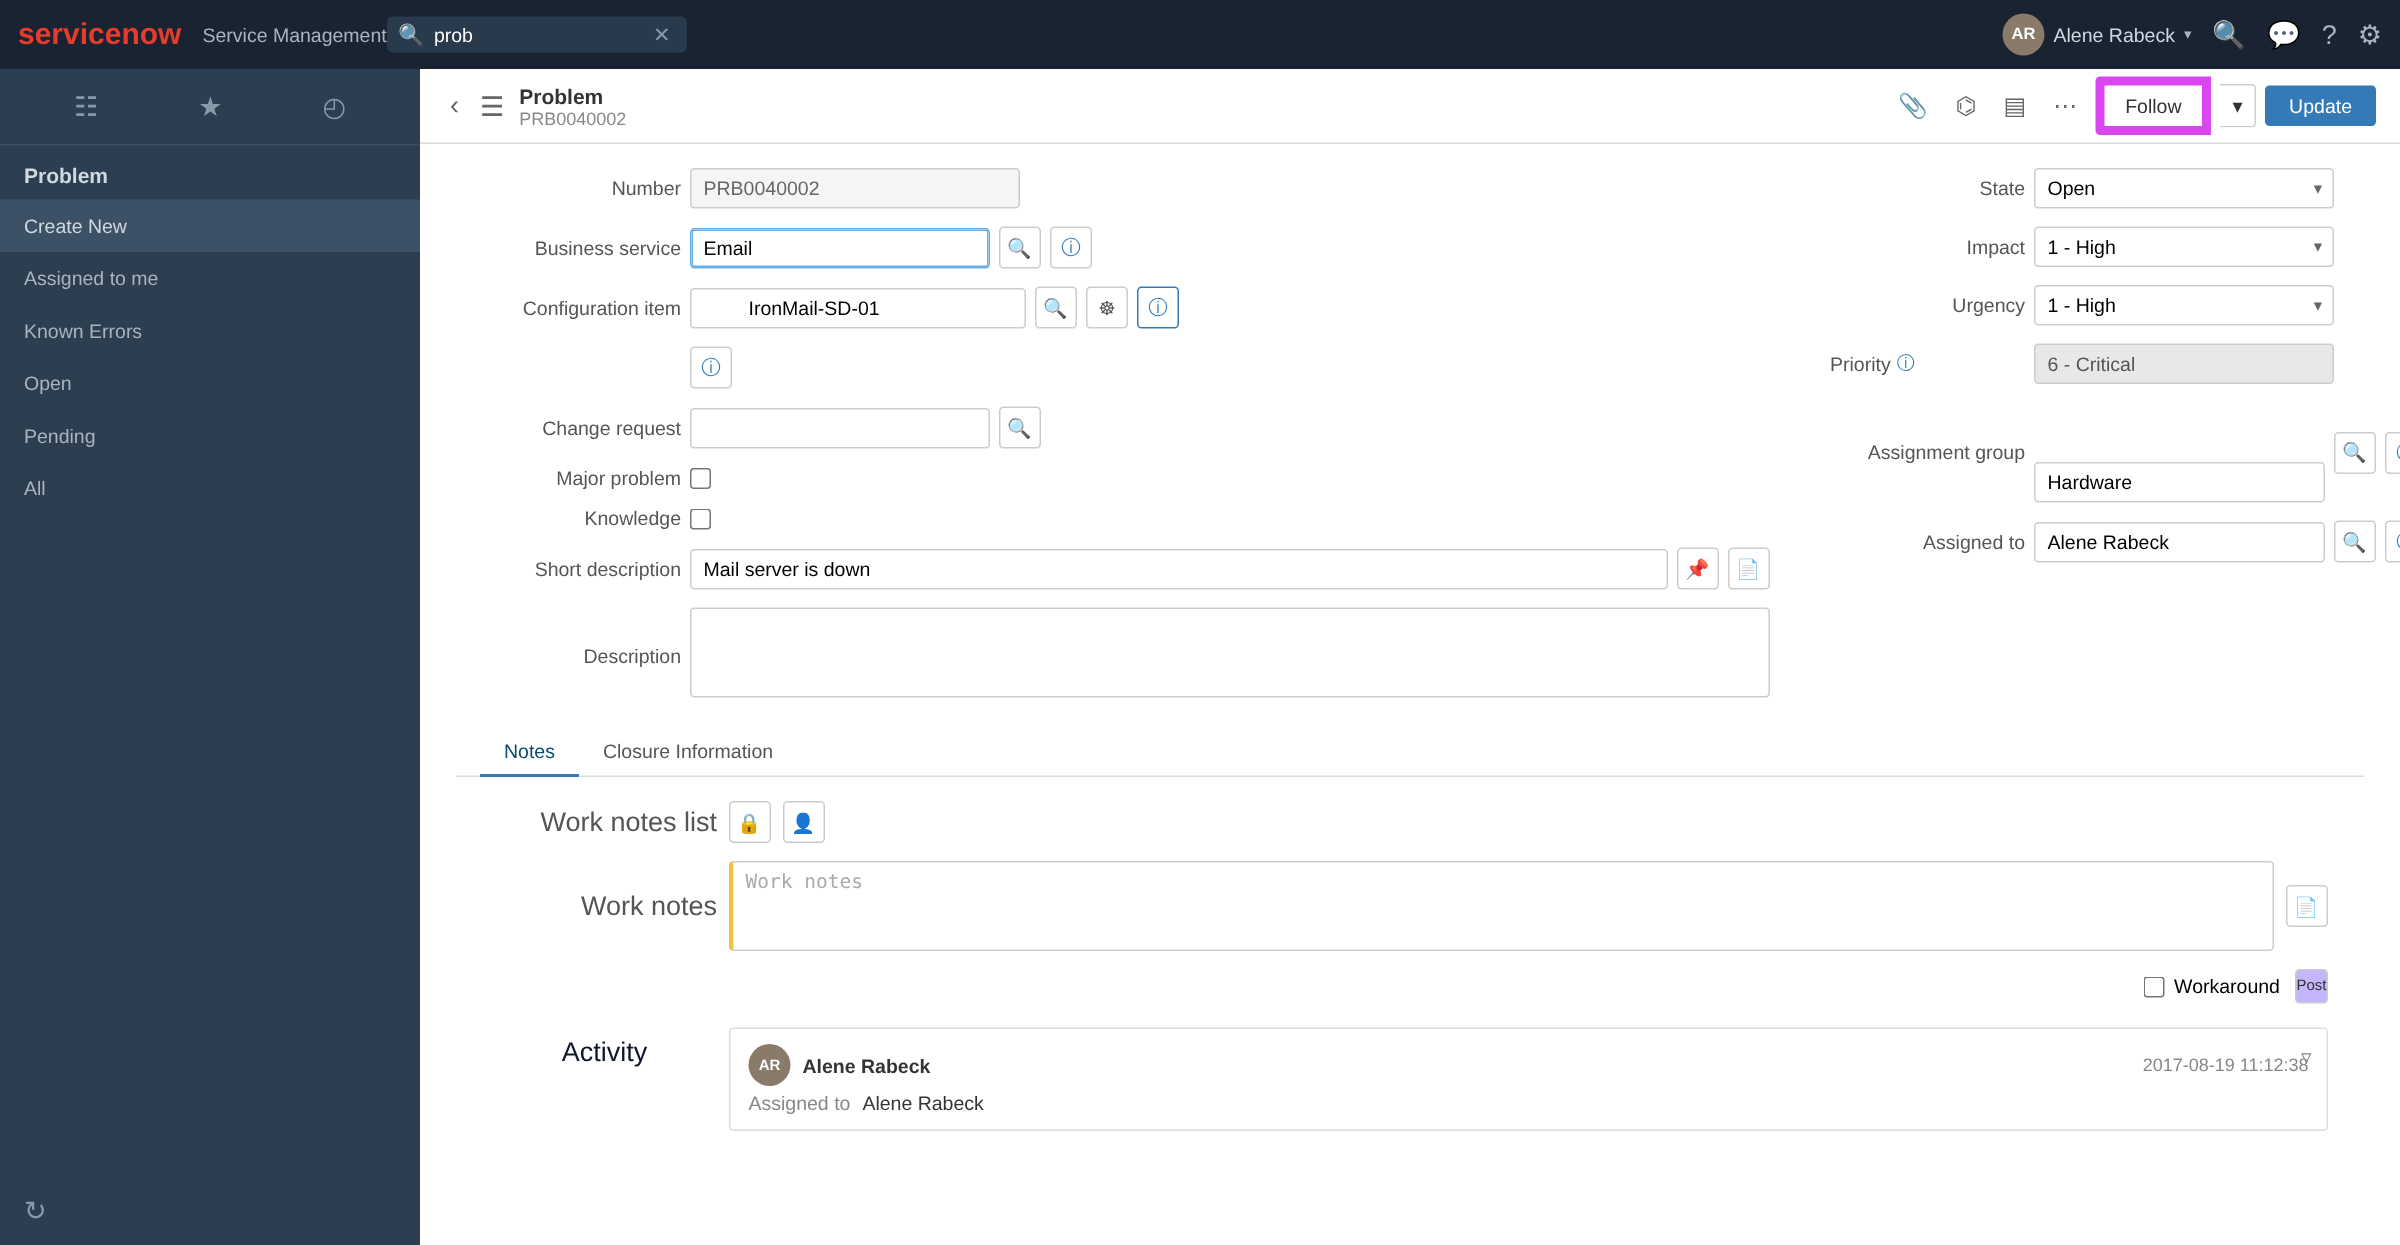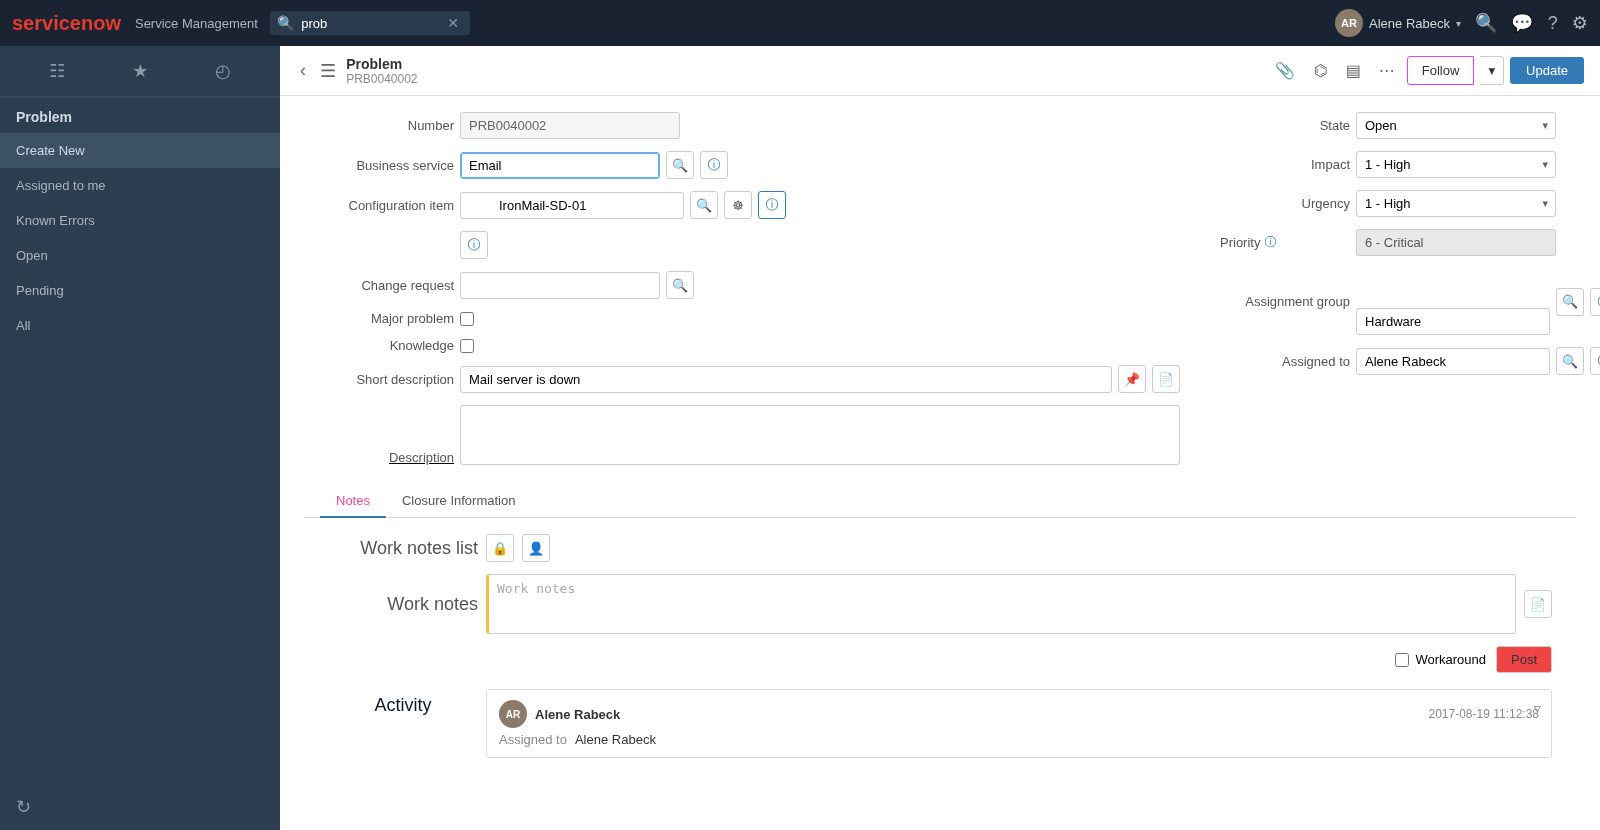--- a/index.html
+++ b/index.html
@@ -6,21 +6,20 @@
     body { font-family: "Helvetica Neue", Arial, sans-serif; font-size: 13px; background: #f0f0f0; display: flex; flex-direction: column; height: 830px; overflow: hidden; }
 
     
     .top-nav {
       background: #1a2332;
       height: 46px;
       display: flex;
       align-items: center;
       padding: 0 12px;
       flex-shrink: 0;
-      gap: 12px;
     }
     .logo-area {
       display: flex;
       align-items: center;
       gap: 10px;
     }
     .logo-text {
       font-size: 20px;
       font-weight: 700;
       color: white;
@@ -182,21 +181,21 @@
       align-items: center;
       gap: 6px;
     }
     .record-action-icon {
       color: #666;
       font-size: 16px;
       cursor: pointer;
       padding: 6px;
     }
     .follow-btn {
-      border: 1px solid #d946ef;
+      border: 6px solid #d946ef;
       background: white;
       padding: 6px 14px;
       font-size: 13px;
       cursor: pointer;
       border-radius: 3px 0 0 3px;
       color: #333;
       text-align: right;
     }
     .follow-dropdown {
       border: 1px solid #ccc;
@@ -319,21 +318,21 @@
     }
     .tab {
       padding: 8px 16px;
       font-size: 13px;
       cursor: pointer;
       color: #555;
       border-bottom: 2px solid transparent;
       margin-bottom: -1px;
     }
     .tab.active {
-      color: #ec4899;
+      color: #0c4a6e;
       border-bottom: 2px solid #337ab7;
       font-weight: 500;
     }
 
     
     .tab-content {
       padding: 16px 24px;
       background: white;
     }
     .work-notes-row {
@@ -364,24 +363,24 @@
     .workaround-row {
       display: flex;
       align-items: center;
       justify-content: flex-end;
       gap: 10px;
       margin-top: 6px;
       padding-right: 0;
     }
     .workaround-check { display: flex; align-items: center; gap: 6px; }
     .post-btn {
-      background: #ef4444;
+      background: #c4b5fd;
       border: 1px solid #ccc;
-      padding: 5px 14px;
-      font-size: 13px;
+      padding: 5px 0;
+      font-size: 10px;
       cursor: pointer;
       border-radius: 3px;
       color: #333;
     }
 
     
     .activity-row {
       display: flex;
       align-items: flex-start;
       gap: 8px;
@@ -582,21 +581,21 @@
             <input type="checkbox" class="checkbox" style="">
           </div>
 
           <div class="field-group" style="margin-bottom:12px;">
             <span class="field-label">Short description</span>
             <input type="text" class="field-input" value="Mail server is down" style="min-width: 640px; flex: 1 1 0%;">
             <button class="icon-btn">📌</button>
             <button class="icon-btn">📄</button>
           </div>
 
-          <div class="field-group" style="margin-bottom:12px; align-items: flex-end; text-decoration: underline;">
+          <div class="field-group" style="margin-bottom:12px; align-items: center;">
             <span class="field-label" style="padding-top:5px;">Description</span>
             <textarea class="field-input" style="min-width: 720px; height: 60px; resize: none; flex: 1 1 0%;"></textarea>
           </div>
         </div>
 
         <div class="right-col">
 
           <div class="right-field-group">
             <span class="right-field-label">State</span>
             <div class="select-wrapper">

